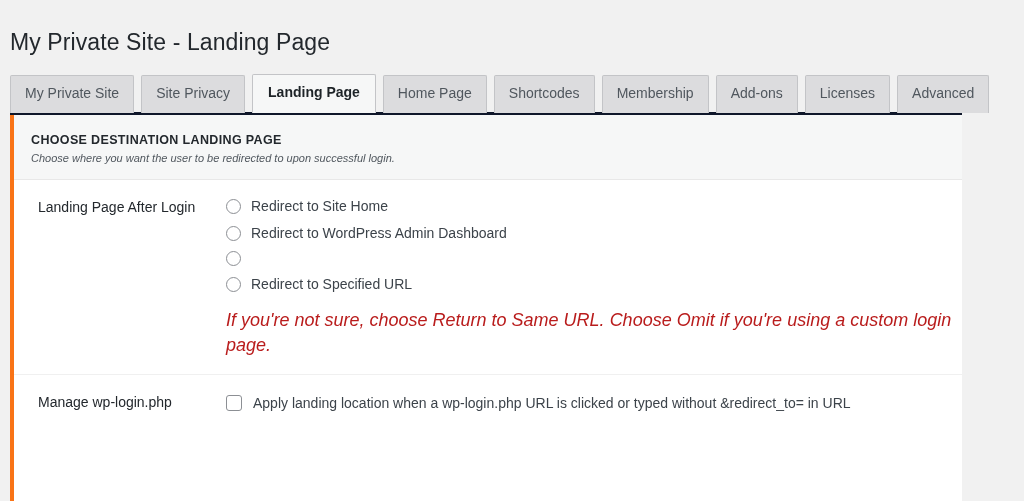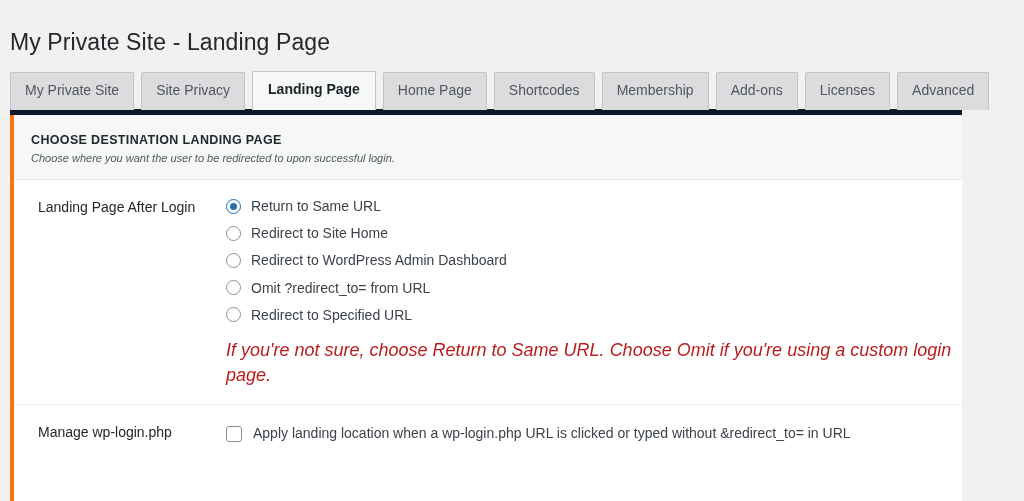--- a/index.html
+++ b/index.html
@@ -38,21 +38,21 @@
   
   .tabs {
     position: absolute;
     left: 10px;
     top: 78px;
     right: 0;
     height: 37px;
     display: flex;
     align-items: flex-end;
     gap: 7px;
-    border-bottom: 6px solid #0f172a;
+    border-bottom: 3px solid #0f172a;
     box-sizing: border-box;
     padding-right: 10px;
   }
   .tab {
     position: relative;
     display: inline-block;
     padding: 8px 14px 9px 14px;
     font-size: 14px;
     line-height: 1.4;
     color: #50575e;
@@ -250,38 +250,33 @@
     <div class="section-head">
       <div class="section-title">CHOOSE DESTINATION LANDING PAGE</div>
       <div class="section-desc">Choose where you want the user to be redirected to upon successful login.</div>
     </div>
 
     <div class="form-row">
       <div class="row-label">Landing Page After Login</div>
       <div class="row-field">
         <div class="radio-list">
 
-          <label class="radio-item checked">
-            <span class="radio-mark"></span>
-            <span class="radio-label">Return to Same URL</span>
-          </label>
 
           <label class="radio-item">
             <span class="radio-mark"></span>
             <span class="radio-label">Redirect to Site Home</span>
           </label>
 
           <label class="radio-item">
             <span class="radio-mark"></span>
             <span class="radio-label">Redirect to WordPress Admin Dashboard</span>
           </label>
 
           <label class="radio-item">
             <span class="radio-mark"></span>
-            <span class="radio-label">Omit ?redirect_to= from URL</span>
           </label>
 
           <label class="radio-item">
             <span class="radio-mark"></span>
             <span class="radio-label">Redirect to Specified URL</span>
           </label>
 
         </div>
         <div class="field-hint">If you're not sure, choose Return to Same URL. Choose Omit if you're using a custom login page.</div>
       </div>

